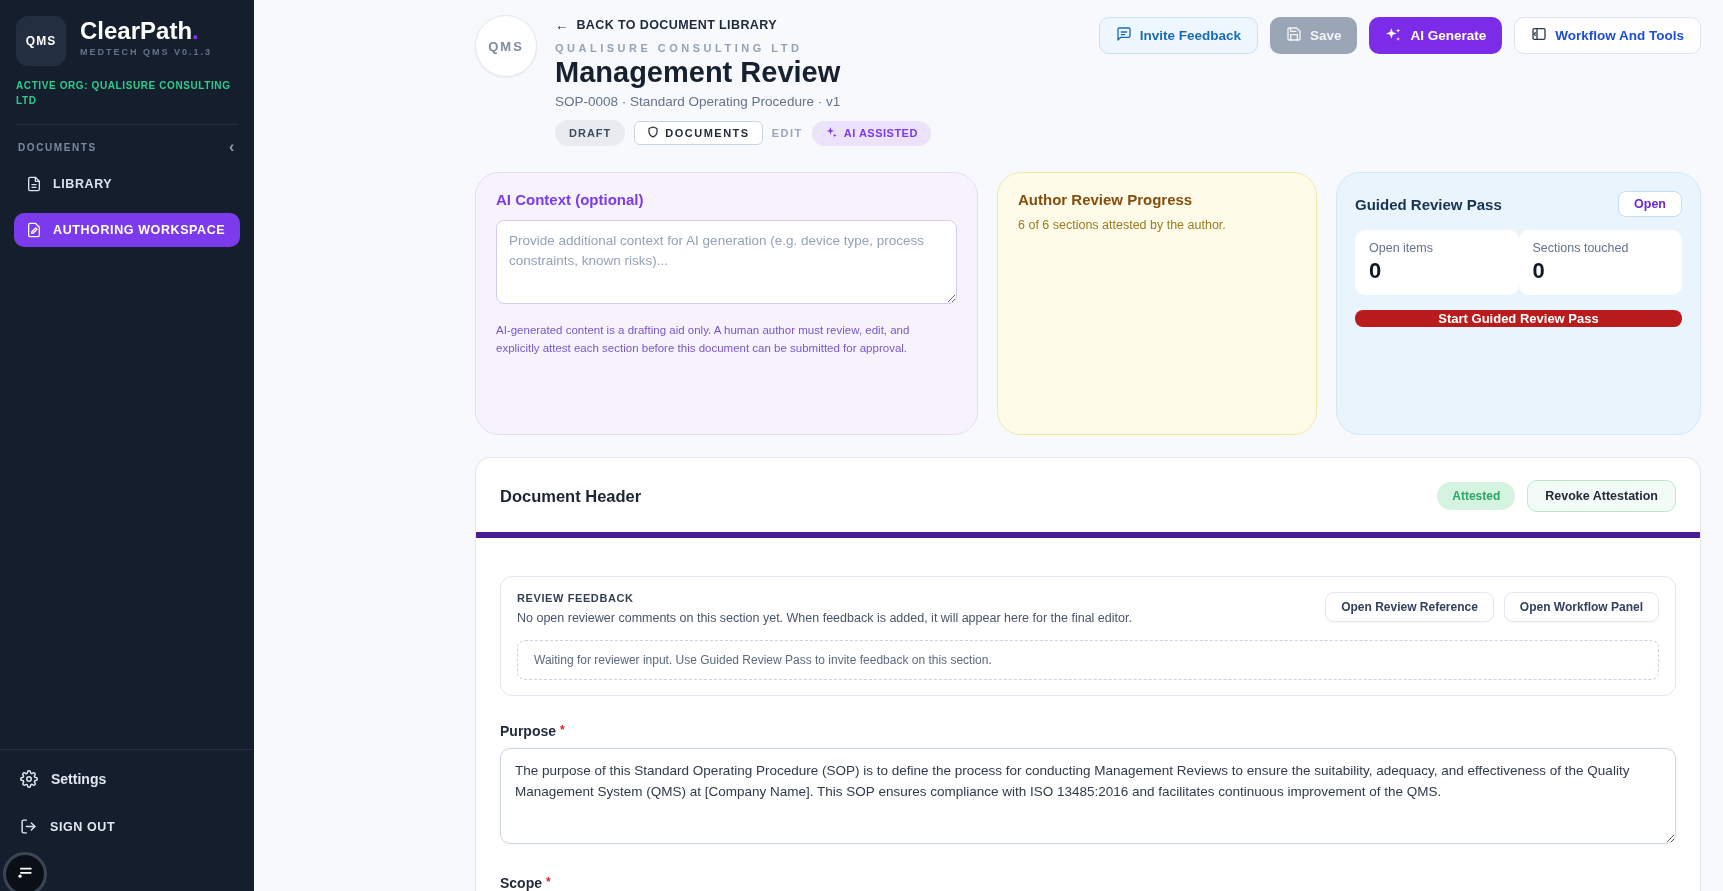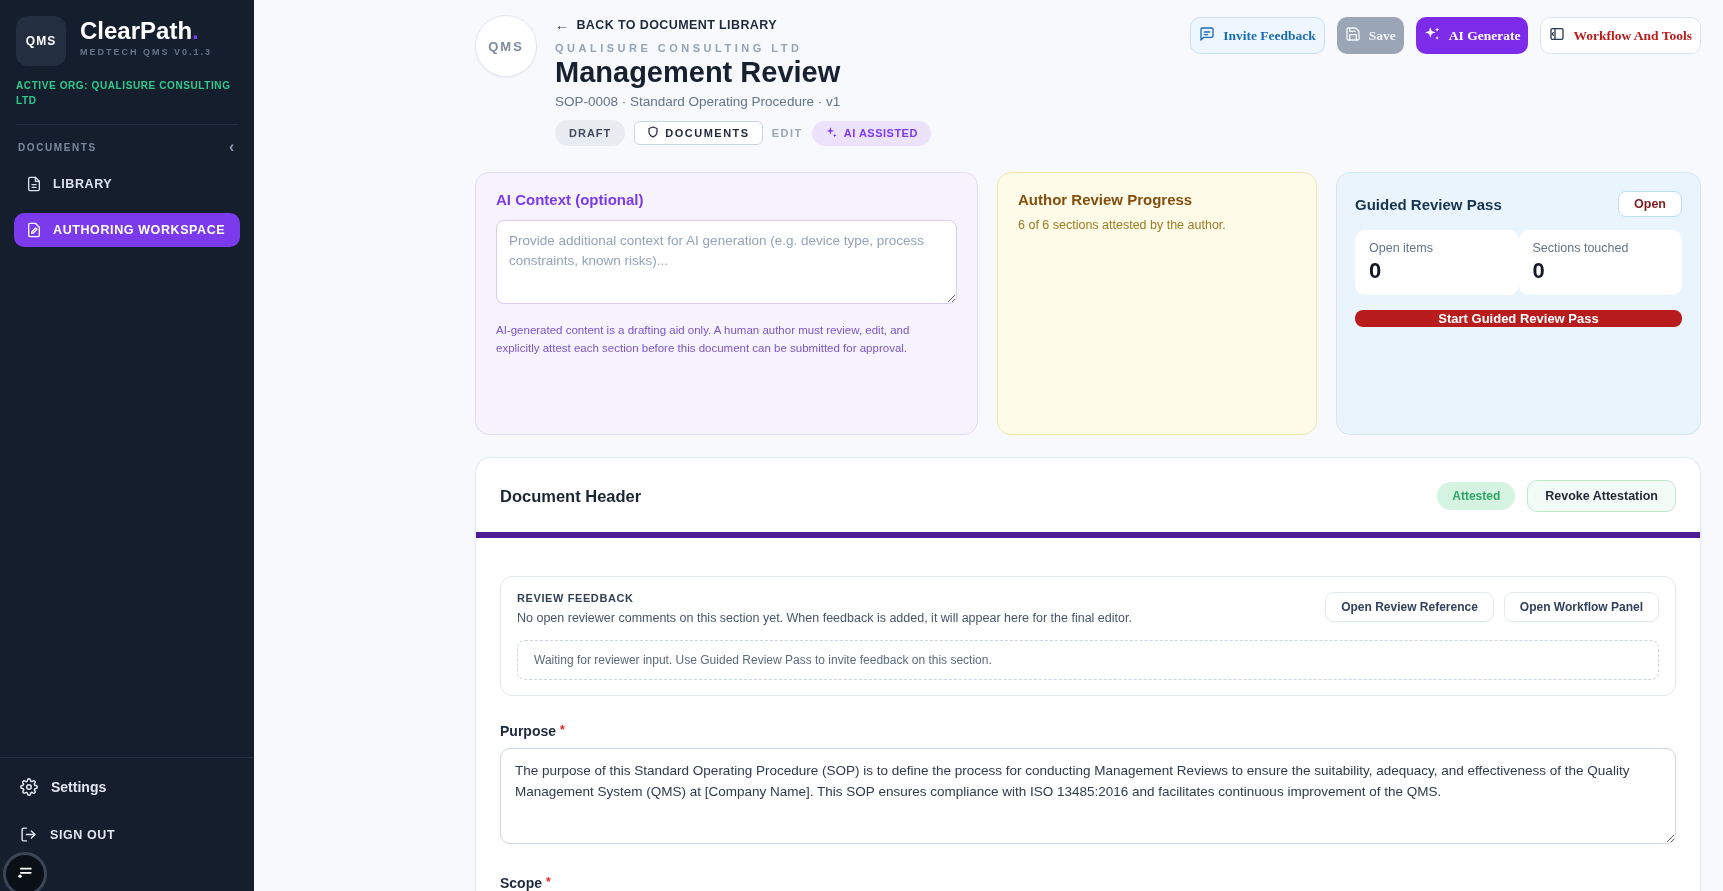--- a/index.html
+++ b/index.html
@@ -38,21 +38,21 @@
   }
   .collapse-chev { font-size: 16px; color: #8c9cb2; cursor: pointer; line-height: 1; font-weight: bold; }
   .nav-item {
     display: flex; align-items: center; gap: 11px; margin-top: 12px;
     padding: 9px 12px; border-radius: 10px; font-size: 12.5px; font-weight: bold;
     letter-spacing: 0.6px; color: #dbe3ee; cursor: pointer;
   }
   .nav-item.active { background: #7c3aed; color: #ffffff; }
   .nav-item svg { flex: 0 0 auto; }
   .side-bottom {
-    position: absolute; left: 0; right: 0; bottom: 8px;
+    position: absolute; left: 0; right: 0; bottom: 16px;
     border-top: 1px solid #233044; padding: 20px 20px 40px 20px; text-align: right;
   }
   .side-bottom-row { display: flex; align-items: center; gap: 13px; cursor: pointer; }
   .settings-row { font-size: 14px; font-weight: 600; color: #e2e8f0; margin-bottom: 30px; }
   .signout-row { font-size: 12.5px; font-weight: bold; letter-spacing: 0.6px; color: #e2e8f0; }
   .floating-widget {
     position: absolute; left: 3px; top: 852px; width: 44px; height: 44px;
     background: #0b1017; border: 3px solid #3a4656; border-radius: 50%;
     display: flex; align-items: center; justify-content: center; z-index: 20; cursor: pointer;
   }
@@ -90,52 +90,52 @@
   .badge-edit { color: #9aa6b8; font-size: 11px; font-weight: 800; letter-spacing: 1.5px; }
   .badge-ai {
     display: inline-flex; align-items: center; gap: 6px; background: #ece2fb;
     color: #7c3aed; font-size: 11px; font-weight: 800; letter-spacing: 0.5px;
     padding: 5px 13px; border-radius: 999px;
   }
 
   .actions { margin-left: auto; display: flex; gap: 12px; margin-top: 2px; }
   .btn {
     height: 37px; border-radius: 10px; font-size: 13.5px; font-weight: bold;
-    padding: 0 8px; display: inline-flex; align-items: center; gap: 8px;
-    border: none; cursor: pointer; font-family: Liberation Serif, serif; white-space: nowrap;
+    padding: 0 16px; display: inline-flex; align-items: center; gap: 8px;
+    border: none; cursor: pointer; font-family: Liberation Sans, sans-serif; white-space: nowrap;
   }
   .btn-invite { background: #eef7ff; border: 1px solid #c8e0f5; color: #1a6bb5; }
   .btn-save { background: #9aa6b5; color: #f1f5f9; }
   .btn-ai { background: #7c2ce8; color: #ffffff; }
   .btn-submit { background: #059669; color: #ffffff; }
-  .btn-workflow { background: #ffffff; border: 1px solid #dde3ec; color: #b91c1c; }
+  .btn-workflow { background: #ffffff; border: 1px solid #dde3ec; color: #1d4ed8; }
 
   
   .cards-row { display: flex; gap: 19px; margin-top: 26px; }
-  .card { border-radius: 14px; padding: 18px 20px; height: 263px; }
+  .card { border-radius: 24px; padding: 18px 20px; height: 263px; }
   .card-ai { width: 503px; background: #f7f3fd; border: 1px solid #e6dcf7; }
   .card-ai-title { font-size: 15px; font-weight: bold; color: #7c3aed; }
   .card-ai textarea {
     margin-top: 12px; width: 100%; height: 84px; border-radius: 8px;
     border: 1px solid #d9cbf2; padding: 10px 12px; font-size: 13.5px;
     color: #334155; font-family: inherit; background: #ffffff; line-height: 1.45;
   }
   .card-ai textarea::placeholder { color: #94a3b8; }
   .ai-disclaimer { margin-top: 14px; font-size: 11.5px; color: #7a56c9; line-height: 1.55; width: 92%; }
 
   .card-progress { width: 320px; background: #fefce8; border: 1px solid #f3e8ac; }
   .card-progress-title { font-size: 15px; font-weight: bold; color: #854d0e; }
   .card-progress-text { margin-top: 10px; font-size: 12.5px; color: #9a7b24; }
 
   .card-guided { width: 365px; background: #e9f4fd; border: 1px solid #d2e7f8; padding: 18px 18px; }
   .guided-head { display: flex; align-items: center; justify-content: space-between; gap: 32px; }
   .card-guided-title { font-size: 15px; font-weight: bold; color: #14344f; }
   .btn-open {
     background: #ffffff; border: 1px solid #c3ddf1; border-radius: 8px;
-    padding: 5px 15px; font-size: 12.5px; font-weight: bold; color: #7f1d1d;
+    padding: 5px 15px; font-size: 12.5px; font-weight: bold; color: #6d28d9;
     cursor: pointer; font-family: inherit;
   }
   .guided-desc { margin-top: 8px; font-size: 12px; color: #2d5d80; line-height: 1.45; width: 88%; }
   .guided-stats { display: flex; margin-top: 13px; }
   .stat-box { flex: 1; background: #ffffff; border-radius: 10px; padding: 11px 14px; }
   .stat-label { font-size: 12.5px; color: #64748b; }
   .stat-value { font-size: 22px; font-weight: 800; color: #111827; margin-top: 3px; }
   .btn-start {
     margin-top: 15px; width: 100%; background: #b91c1c; color: #ffffff;
     font-size: 13px; font-weight: bold; height: 17px; border-radius: 8px;

